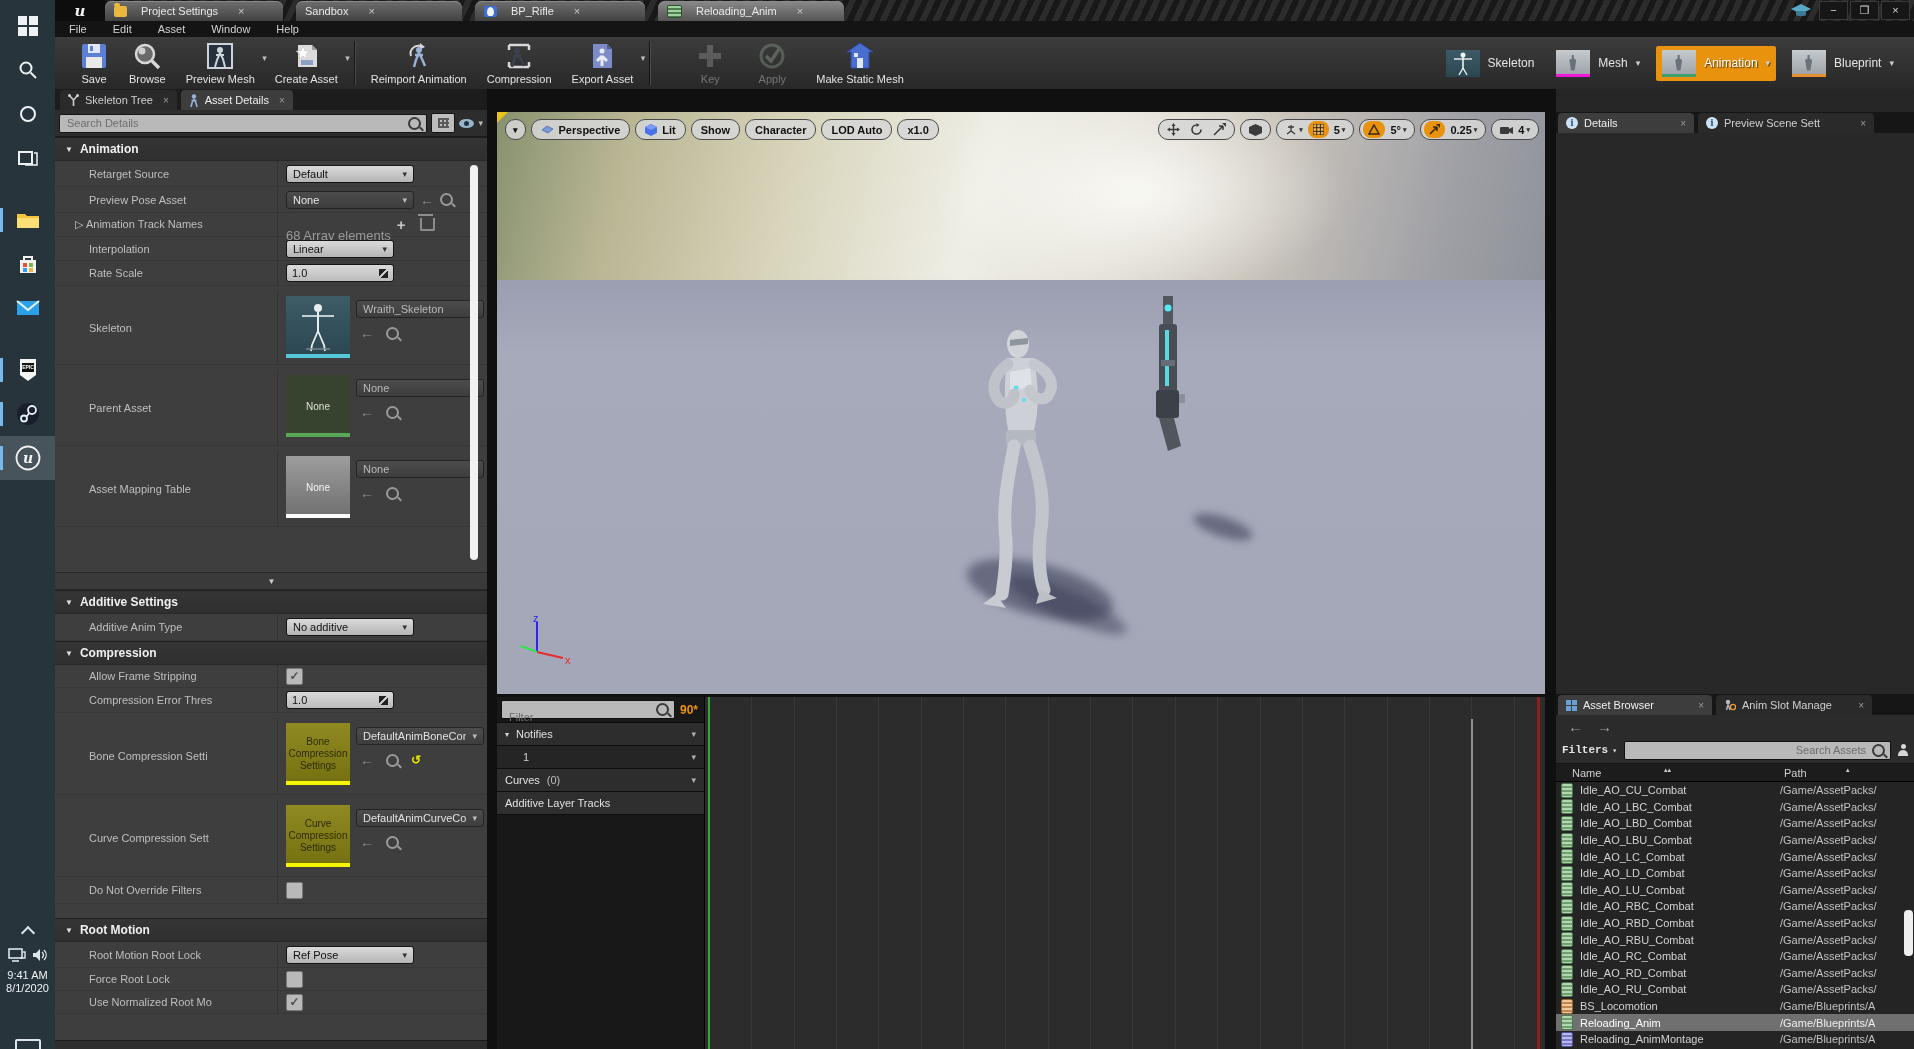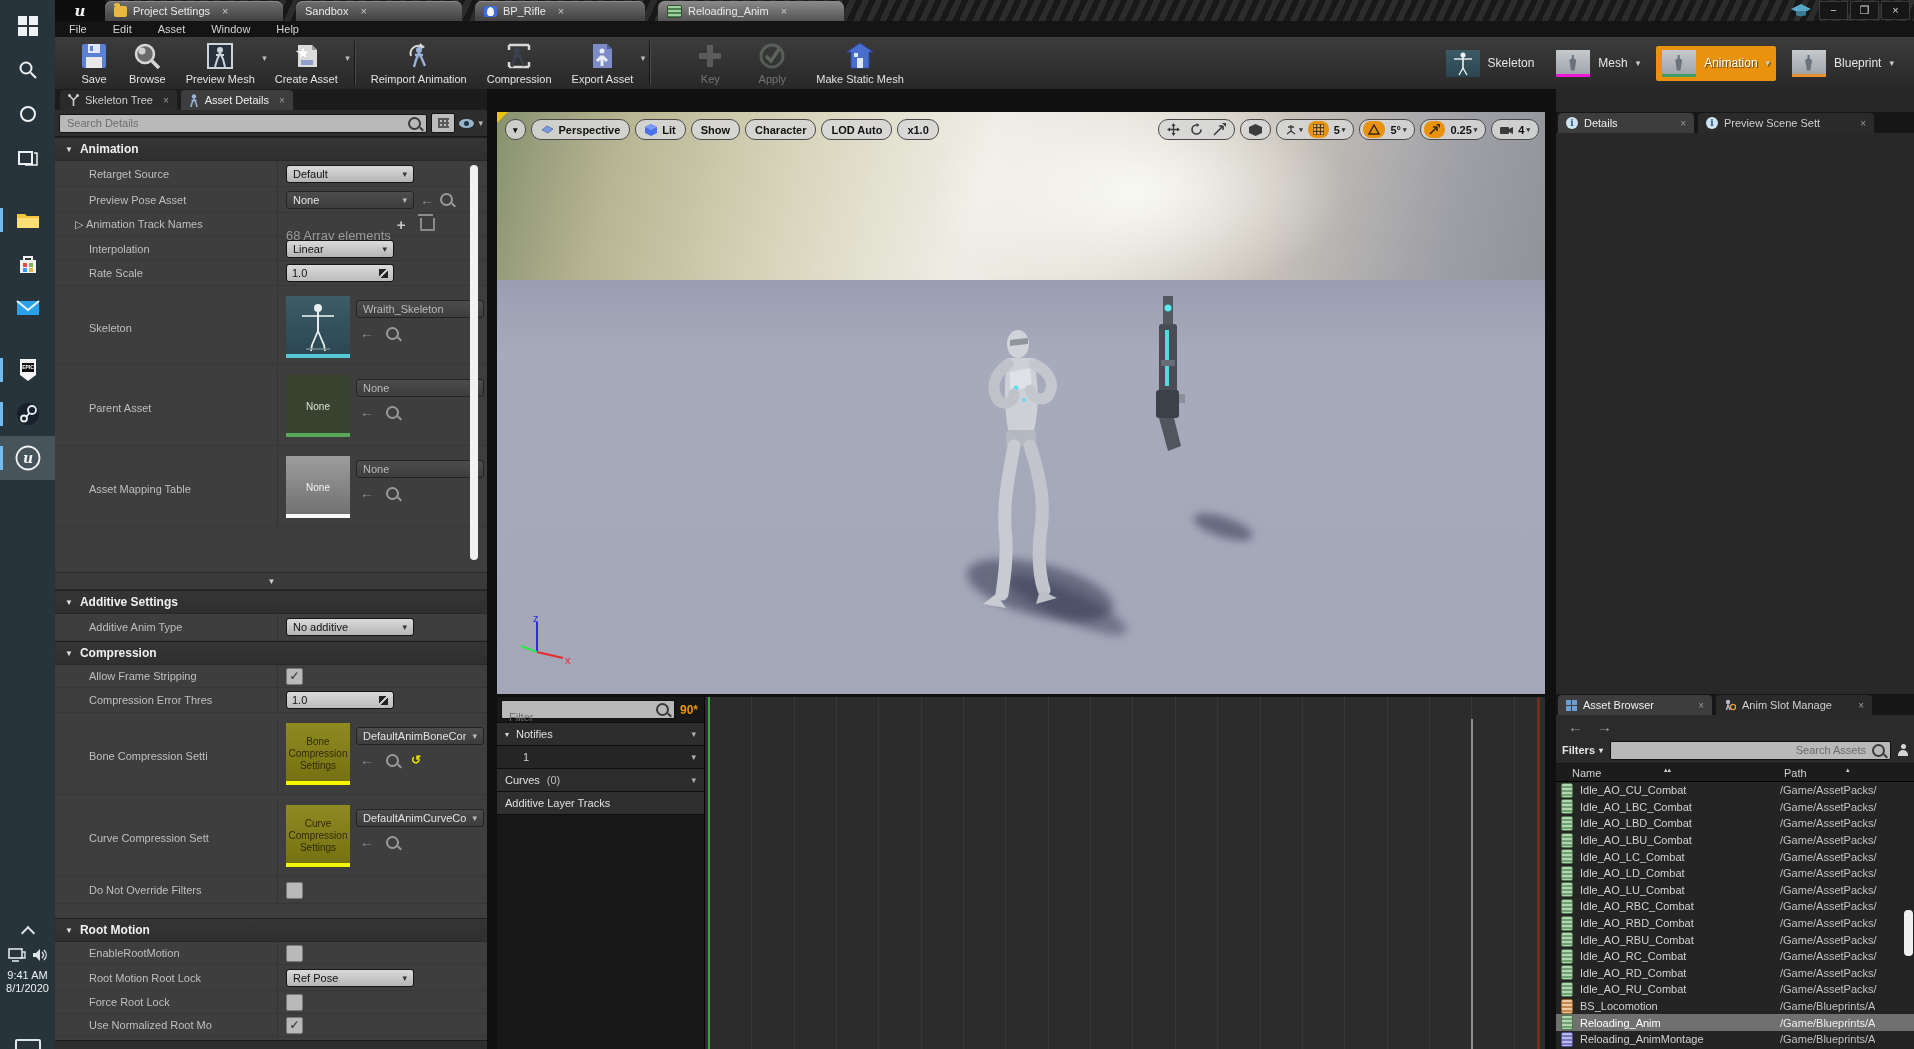--- a/index.html
+++ b/index.html
@@ -12,21 +12,21 @@
   .tb-btn.current{background:#47545c;}
   .tb-spacer{flex:1 1 auto;}
   .tb-clock{color:#eef2f4;font-size:11px;text-align:center;line-height:13px;margin:4px 0;}
   .tb-chevron{width:8px;height:8px;border-right:2px solid #dfe5e8;border-top:2px solid #dfe5e8;transform:rotate(-45deg);}
   .tb-bottomrow{display:flex;gap:6px;align-items:center;margin:3px 0;}
   .tb-partial{width:22px;height:12px;border:2px solid #dfe5e8;border-radius:2px;margin-top:40px;margin-bottom:-6px;}
   
   .ue{position:absolute;left:55px;top:0;width:1859px;height:1049px;}
   .tabbar{position:absolute;left:0;top:0;right:0;height:21px;background:repeating-linear-gradient(115deg,#2c2c2c 0 6px,#181818 6px 12px);display:flex;align-items:flex-end;}
   .ue-logo{width:50px;height:21px;background:#0d0d0d;color:#f2f2f2;display:flex;align-items:center;justify-content:center;font-family:"DejaVu Serif",serif;font-style:italic;font-weight:bold;font-size:15px;flex:0 0 auto;}
-  .wtab{height:20px;display:flex;align-items:center;gap:6px;padding:0 9px;margin-right:13px;background:linear-gradient(#6e6e6e,#424242);border-radius:7px 7px 0 0;color:#e9e9e9;font-size:11px;white-space:nowrap;box-shadow:inset 0 1px 0 #8a8a8a;}
+  .wtab{height:20px;display:flex;align-items:center;gap:14px;padding:0 9px;margin-right:13px;background:linear-gradient(#6e6e6e,#424242);border-radius:7px 7px 0 0;color:#e9e9e9;font-size:11px;white-space:nowrap;box-shadow:inset 0 1px 0 #8a8a8a;}
   .wtab.active{background:linear-gradient(#8a8a8a,#555);}
   .wtab .x{color:#c9c9c9;font-size:11px;margin-left:6px;}
   .wtab-icon{width:13px;height:11px;border-radius:2px;flex:0 0 auto;}
   .icon-folder{background:#e8b93c;border-radius:2px 2px 2px 2px;position:relative;}
   .icon-folder::before{content:'';position:absolute;left:0;top:-3px;width:6px;height:3px;background:#e8b93c;border-radius:2px 2px 0 0;}
   .icon-egg{background:#3a6fd8;position:relative;}
   .icon-egg::before{content:'';position:absolute;left:3px;top:1px;width:7px;height:9px;background:#f4f4f4;border-radius:50% 50% 50% 50%/60% 60% 40% 40%;}
   .icon-animrows{background:repeating-linear-gradient(#9ed29e 0 2px,#4f7f4f 2px 4px);border:1px solid #2f4f2f;}
   .titlebar-right{margin-left:auto;display:flex;align-items:center;gap:8px;padding-right:4px;align-self:center;}
   .wctl{width:27px;height:17px;background:#161616;border:1px solid #3a3a3a;color:#d6d6d6;font-size:11px;display:flex;align-items:center;justify-content:center;line-height:1;}
@@ -146,21 +146,21 @@
   .endflag{position:absolute;top:0;width:0;height:0;border-top:7px solid #c03030;border-left:7px solid transparent;}
   .playlabel{position:absolute;top:-1px;color:#f0f0f0;font-size:12px;font-weight:bold;text-shadow:1px 1px 0 #111;white-space:nowrap;}
   
   .rpanel{position:absolute;left:1501px;top:89px;width:358px;height:960px;background:#262626;}
   .rp-tabs{position:absolute;left:0;top:23px;right:0;height:21px;display:flex;align-items:flex-end;padding-left:2px;background:#161616;}
   .rp-body{position:absolute;left:0;top:44px;right:0;height:561px;background:#282828;}
   .ab{position:absolute;left:0;top:605px;right:0;bottom:0;background:#242424;display:flex;flex-direction:column;}
   .ab-tabs{height:21px;display:flex;align-items:flex-end;background:#161616;padding-left:2px;flex:0 0 auto;}
   .ab-nav{height:22px;display:flex;align-items:center;gap:14px;padding-left:12px;color:#9f9f9f;font-size:15px;font-weight:bold;flex:0 0 auto;background:#2b2b2b;}
   .ab-filters{height:26px;display:flex;align-items:center;gap:7px;padding:0 6px;flex:0 0 auto;background:#2b2b2b;border-bottom:1px solid #151515;}
-  .ab-filters .flabel{color:#e4e4e4;font-size:11px;font-weight:bold;display:flex;gap:4px;align-items:center;}
+  .ab-filters .flabel{color:#e4e4e4;font-size:11px;font-weight:bold;display:flex;gap:4px;align-items:center;font-family:Liberation Mono, monospace;}
   .ab-search{flex:1;height:17px;background:#b9b9b9;border:1px solid #111;border-radius:2px;display:flex;align-items:center;padding:0 5px;gap:4px;}
   .ab-search input{flex:1;border:none;background:transparent;font-size:11px;color:#222;outline:none;width:40px;font-family:inherit;text-align:right;}
   .ab-search input::placeholder{color:#6d6d6d;}
   .person{width:10px;height:12px;position:relative;}
   .person::before{content:'';position:absolute;left:2.5px;top:0;width:5px;height:5px;border-radius:50%;background:#d6d6d6;}
   .person::after{content:'';position:absolute;left:0;top:5.5px;width:10px;height:6px;border-radius:5px 5px 0 0;background:#d6d6d6;}
   .ab-head{height:17px;background:#1c1c1c;border-bottom:1px solid #000;display:flex;align-items:center;color:#d0d0d0;font-size:11px;flex:0 0 auto;position:relative;}
   .col-name{padding-left:16px;}
   .col-path{position:absolute;left:228px;}
   .sort{font-size:7px;color:#cfcfcf;position:absolute;top:2px;}
@@ -685,26 +685,20 @@
         <div class="pval">
             <div class="chk"></div>
           </div>
       </div>
       <div style="height:14px;flex:0 0 auto"></div>
 
       <div class="phdr">
           <span class="tri">▼</span>
           <span>Root Motion</span>
         </div>
-      <div class="prow" style="height:22px">
-        <div class="plabel">EnableRootMotion</div>
-        <div class="pval">
-            <div class="chk"></div>
-          </div>
-      </div>
       <div class="prow" style="height:25px">
         <div class="plabel">Root Motion Root Lock</div>
         <div class="pval">
             <div class="dd light" style="width:128px">
               <span>Ref Pose</span>
               <span class="caret">▾</span>
             </div>
           </div>
       </div>
       <div class="prow" style="height:22px">

